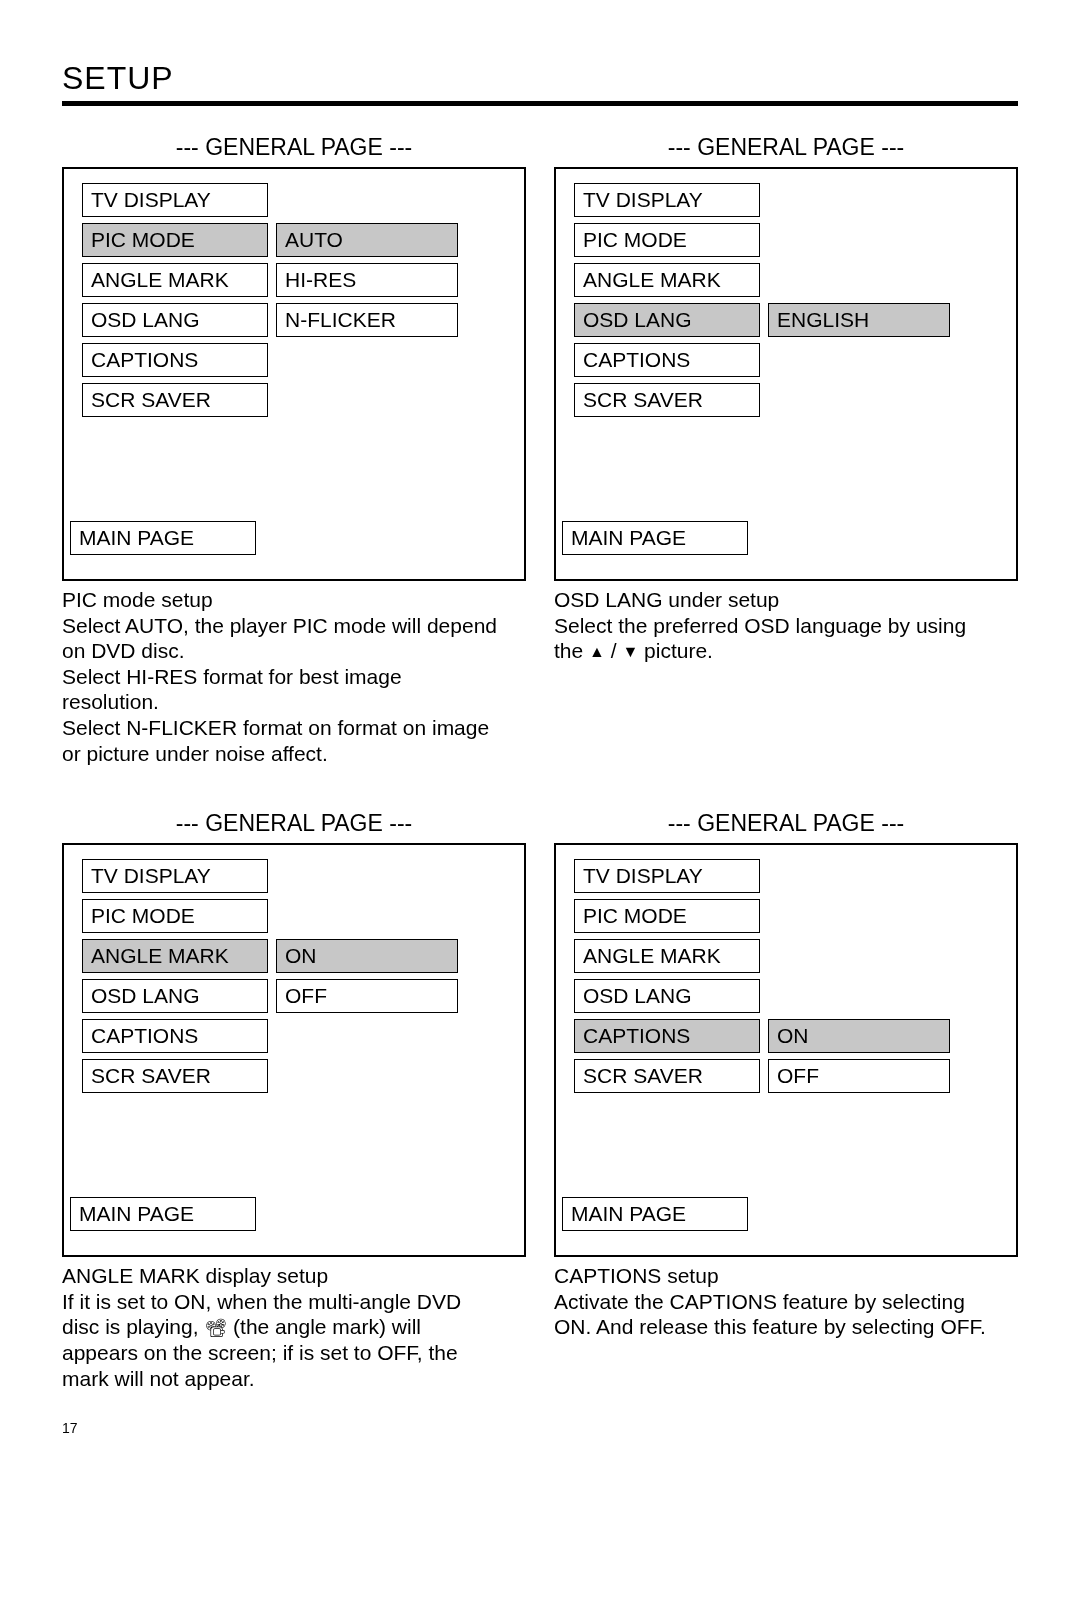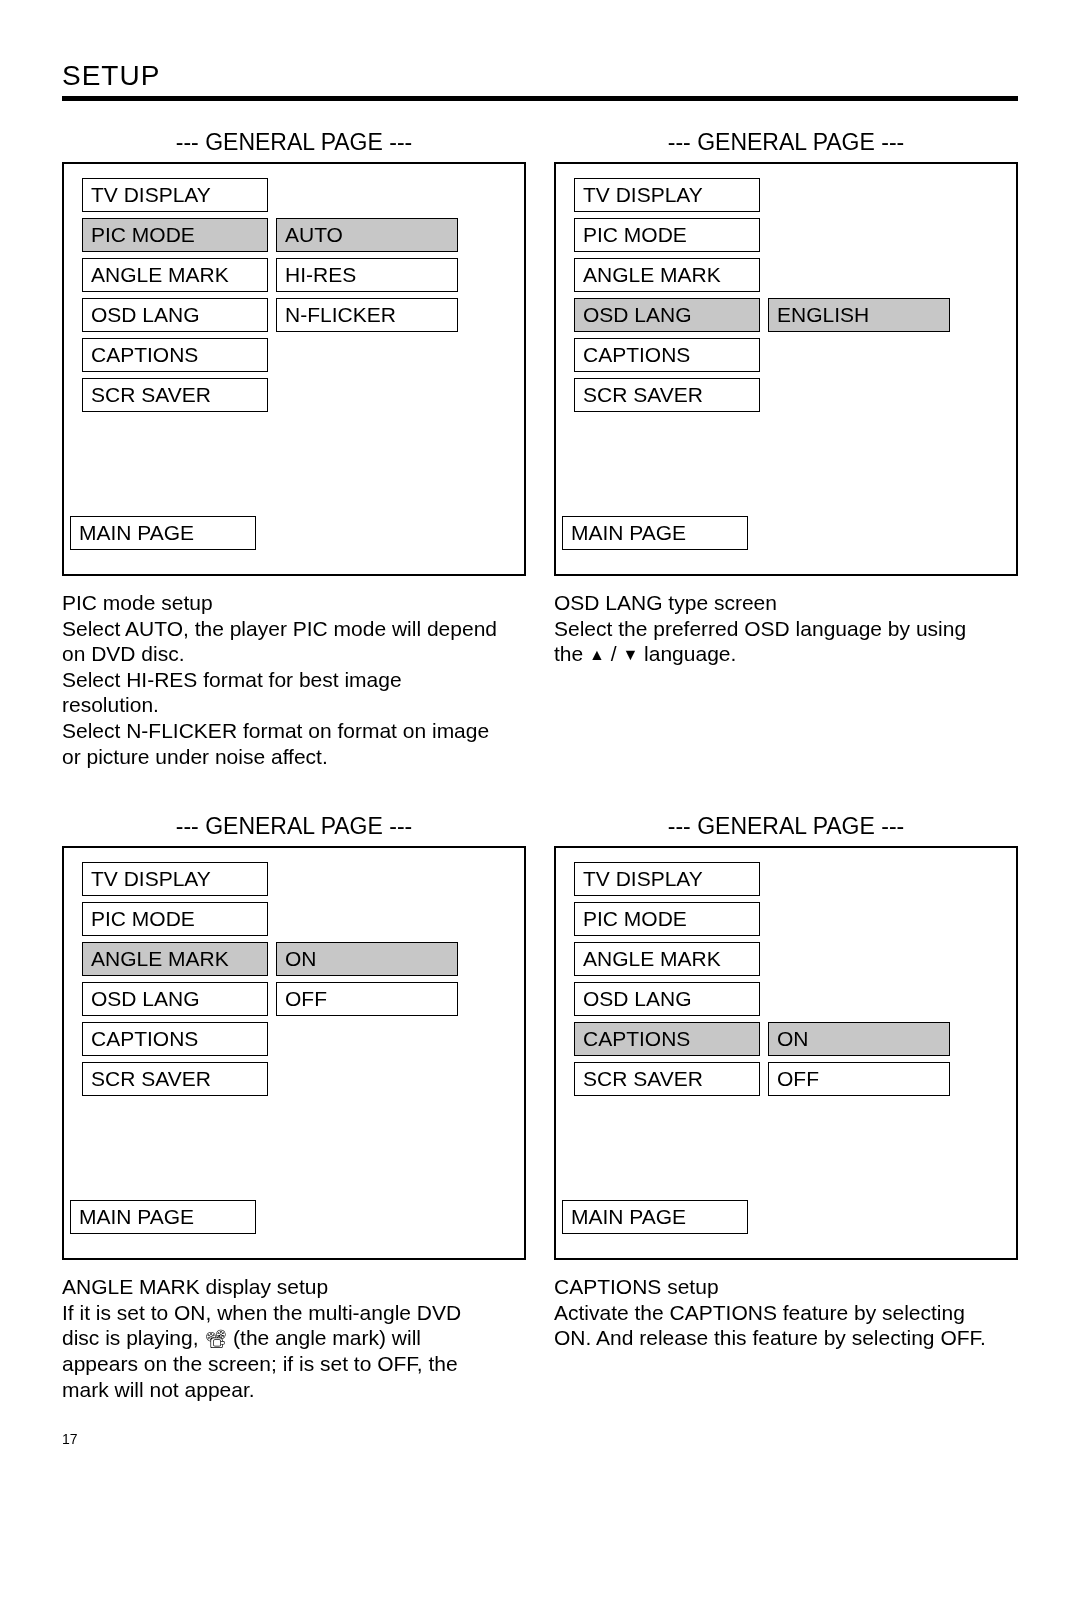--- a/index.html
+++ b/index.html
@@ -5,21 +5,21 @@
   * { box-sizing: border-box; }
   body {
     margin: 0;
     padding: 60px 62px 40px 62px;
     width: 1080px;
     font-family: Arial, Helvetica, sans-serif;
     color: #000;
     background: #fff;
   }
   .page-title {
-    font-size: 28px;
+    font-size: 32px;
     letter-spacing: 1px;
   }
   .rule {
     border: none;
     border-top: 5px solid #000;
     margin: 4px 0 28px 0;
   }
   .grid {
     display: grid;
     grid-template-columns: 1fr 1fr;
@@ -56,21 +56,21 @@
   .cell.right { width: 182px; }
   .sel { background: #c7c7c7; }
   .mainpage {
     position: absolute;
     bottom: 18px;
     left: 6px;
   }
   .caption {
     font-size: 21px;
     line-height: 1.22;
-    margin-top: 14px;
+    margin-top: 6px;
     max-width: 440px;
   }
   .caption .head { }
   .pageno {
     font-size: 14px;
     margin-top: 28px;
   }
   .tri { display:inline-block; font-size:16px; position:relative; top:-1px;}
   .angle-icon {
     display: inline-block;
@@ -141,22 +141,22 @@
           <div class="cell left">CAPTIONS</div>
         </div>
       <div class="row">
           <div class="cell left">SCR SAVER</div>
         </div>
       <div class="row mainpage">
           <div class="cell left">MAIN PAGE</div>
         </div>
     </div>
     <div class="caption">
-      <span class="head">OSD LANG type screen</span><br>
-      <span>Select the preferred OSD language by using the </span><span class="tri">▲</span> / <span class="tri">▼</span><span> language.</span>
+      <span class="head">OSD LANG under setup</span><br>
+      <span>Select the preferred OSD language by using the </span><span class="tri">▲</span> / <span class="tri">▼</span><span> picture.</span>
     </div>
   </div>
 
   <div class="col">
     <div class="box-title">--- GENERAL PAGE ---</div>
     <div class="menu-box">
       <div class="row">
           <div class="cell left">TV DISPLAY</div>
         </div>
       <div class="row">

